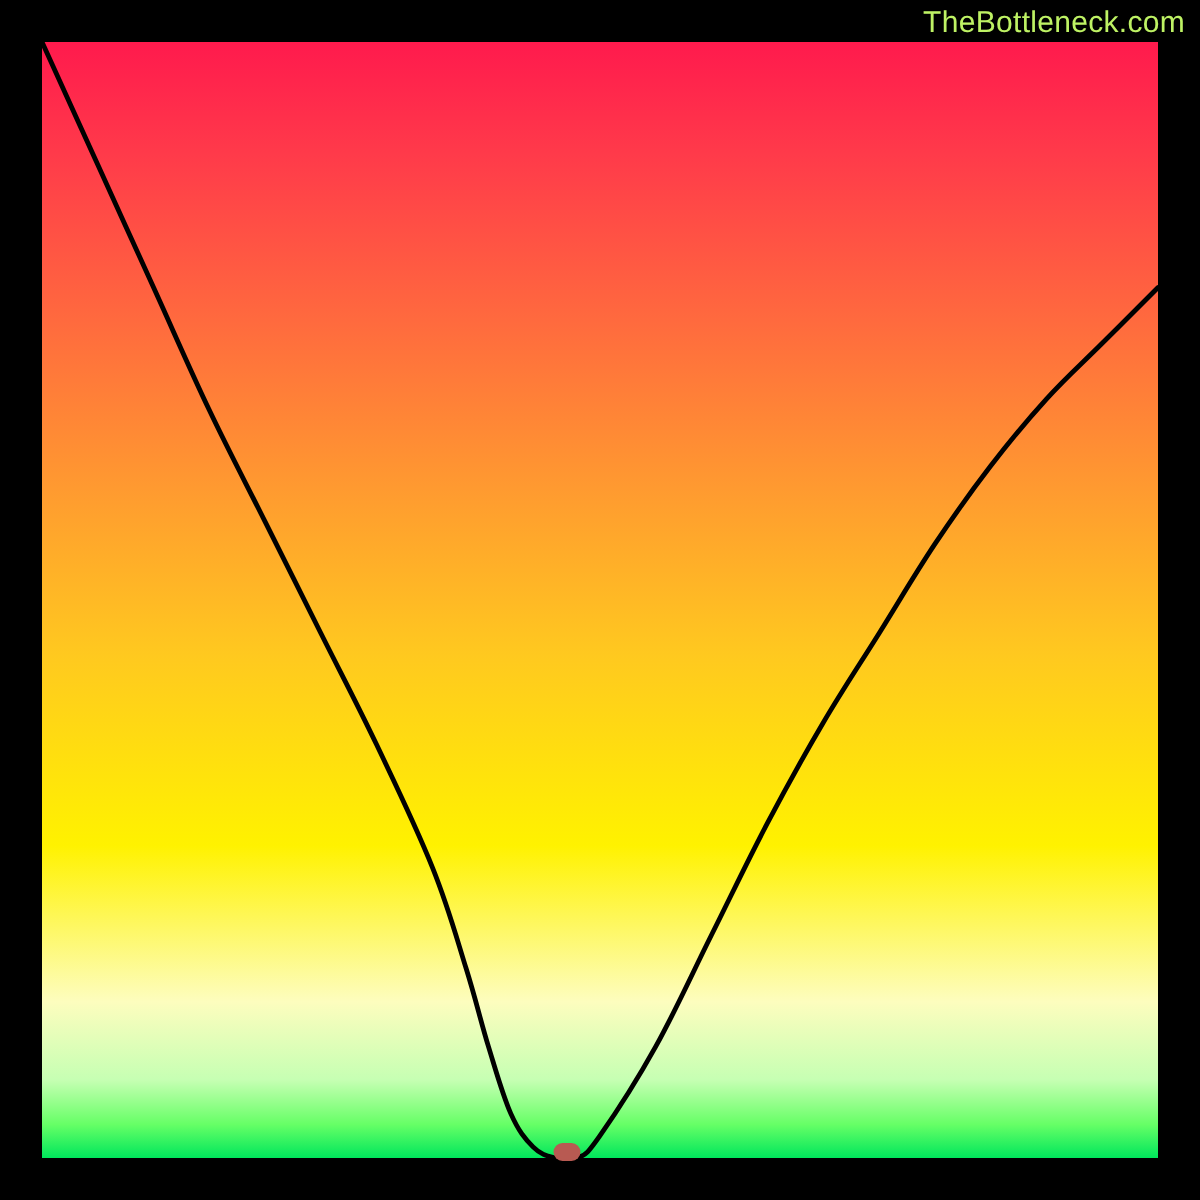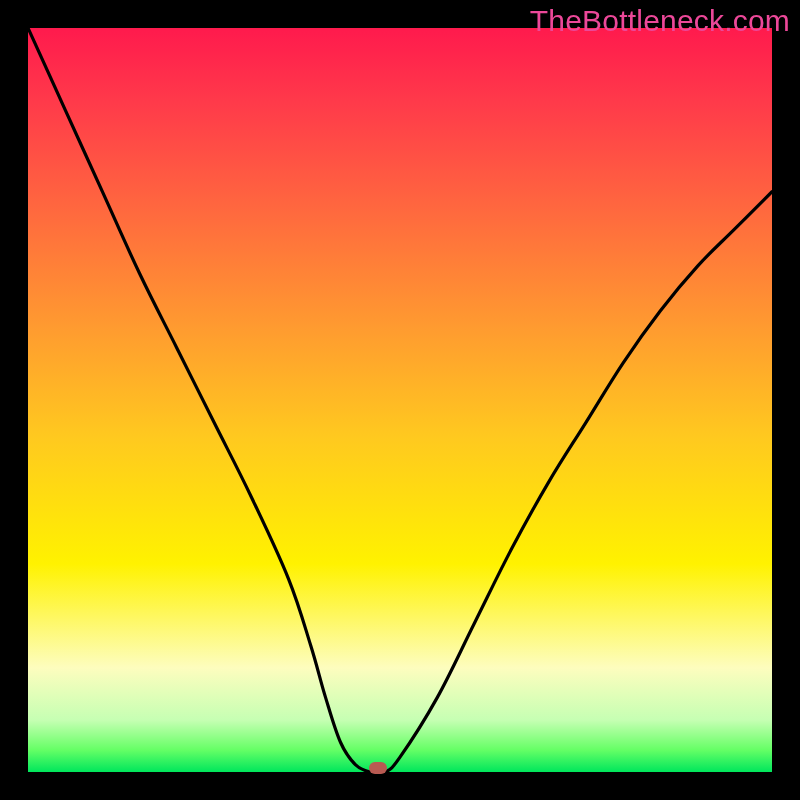--- a/index.html
+++ b/index.html
@@ -33,22 +33,22 @@
       #fdfdbe 86%,
       #c6ffb3 93%,
       #66ff66 97%,
       #00e65c 100%
     );
   }
   .watermark {
     position: absolute;
     top: 4px;
     right: 10px;
-    color: #ec4899;
-    font-size: 30px;
+    color: #bef264;
+    font-size: 20px;
     font-weight: 500;
     font-family: Arial, sans-serif;
     letter-spacing: 0.2px;
   }
   .marker {
     position: absolute;
     width: 18px;
     height: 12px;
     background: #b85a52;
     border-radius: 6px;

